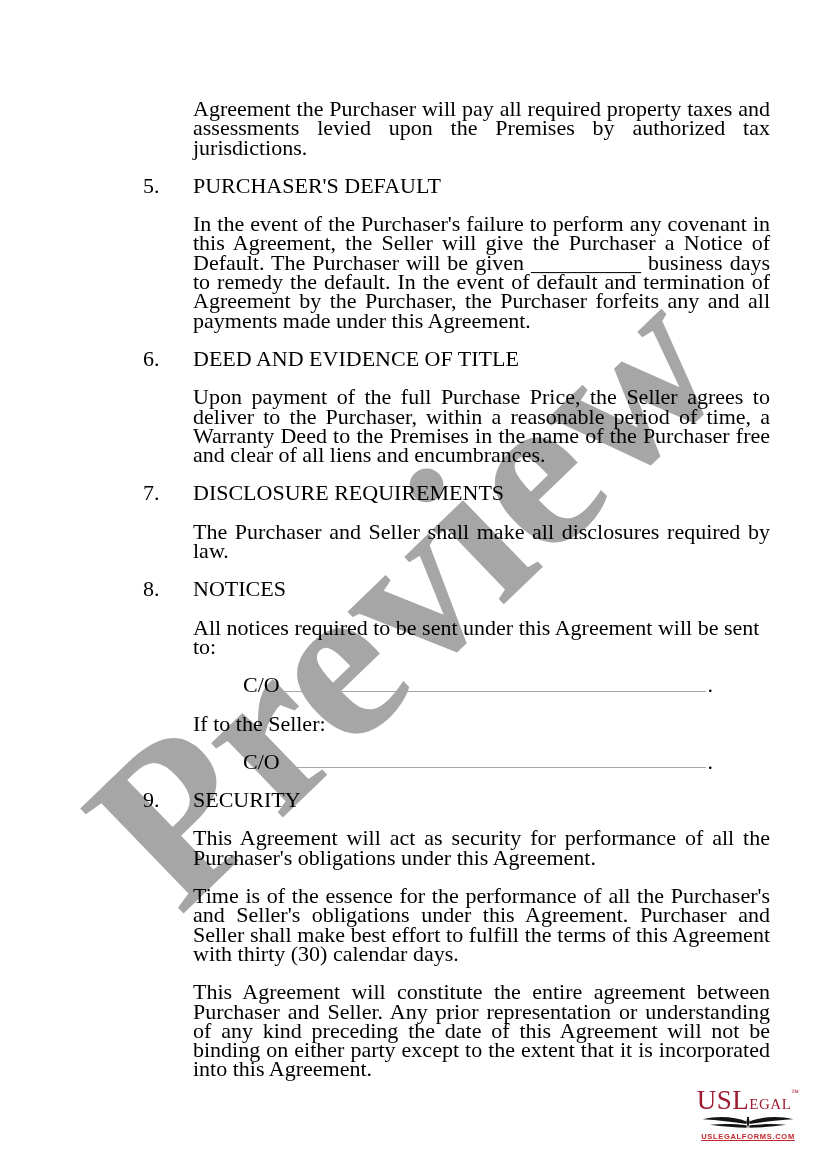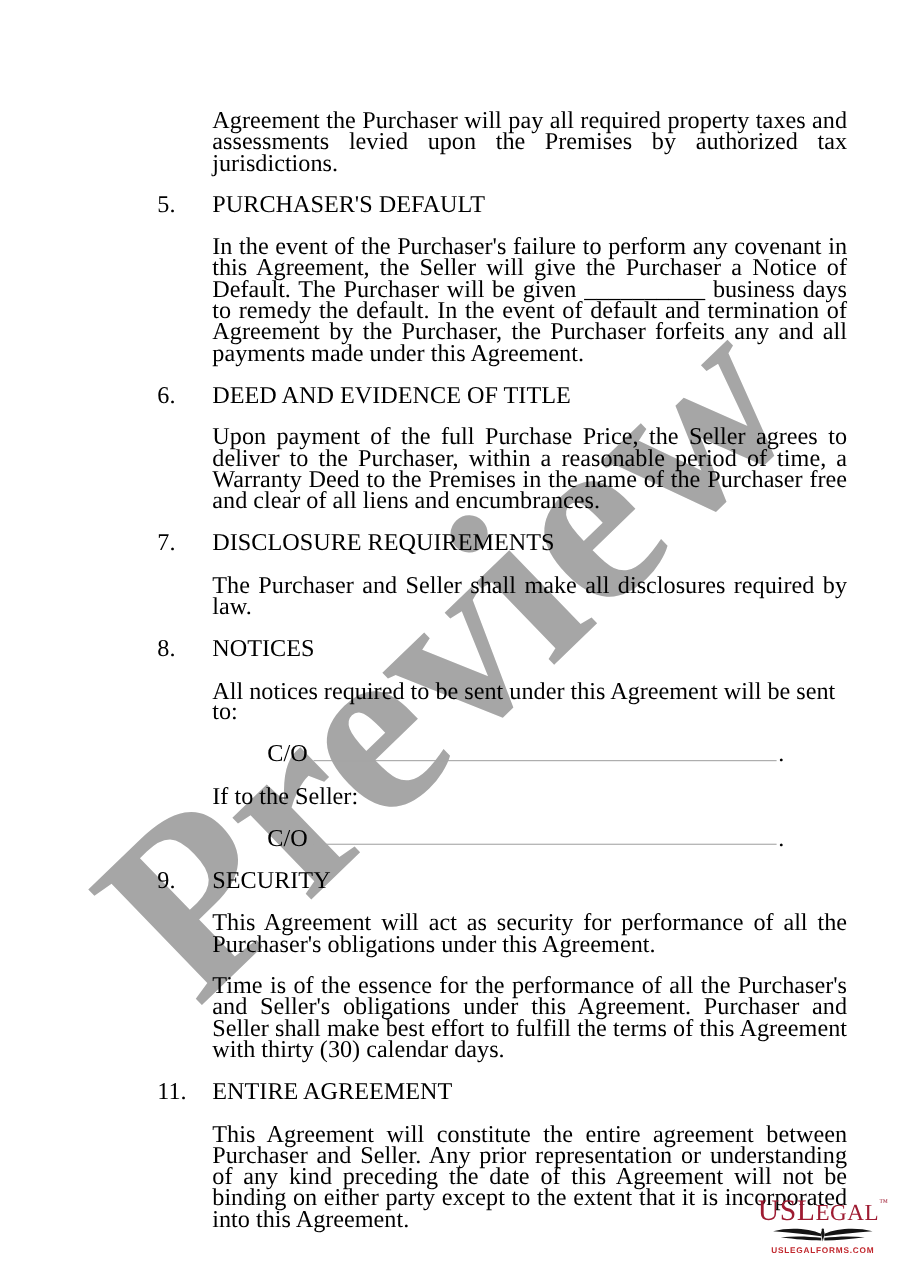--- a/index.html
+++ b/index.html
@@ -73,30 +73,31 @@
     z-index: 1;
   }
   .logo-text {
     font-family: "Liberation Serif", serif;
     color: #9e1b32;
     font-size: 27px;
     line-height: 1;
     white-space: nowrap;
     letter-spacing: 0.5px;
   }
-  .logo-text .logo-small { font-size: 21px; }
+  .logo-text .logo-small { font-size: 15px; }
   .logo-text .tm { font-size: 8px; vertical-align: 14px; letter-spacing: 0; }
   .eagle { display: block; margin: 2px auto 2px auto; }
   .tagline {
     font-family: "Liberation Sans", sans-serif;
     font-weight: 700;
     font-size: 7.5px;
     letter-spacing: 0.7px;
     color: #c1272d;
     white-space: nowrap;
+    text-decoration: underline;
   }
 </style>
 </head>
 <body>
 
 <div>
 
   <div class="watermark">Preview</div>
 
   <div class="content">
@@ -139,24 +140,20 @@
     </div>
 
     <div class="sec-head">
       <span class="sec-num">9.</span>
       <span class="sec-title">SECURITY</span>
     </div>
     <p class="para">This Agreement will act as security for performance of all the Purchaser's obligations under this Agreement.</p>
 
     <p class="para">Time is of the essence for the performance of all the Purchaser's and Seller's obligations under this Agreement. Purchaser and Seller shall make best effort to fulfill the terms of this Agreement with thirty (30) calendar days.</p>
 
-    <div class="sec-head">
-      <span class="sec-num">11.</span>
-      <span class="sec-title">ENTIRE AGREEMENT</span>
-    </div>
     <p class="para">This Agreement will constitute the entire agreement between Purchaser and Seller. Any prior representation or understanding of any kind preceding the date of this Agreement will not be binding on either party except to the extent that it is incorporated into this Agreement.</p>
 
   </div>
 
   <div class="logo">
     <div class="logo-text"><span>USL</span><span class="logo-small">EGAL</span><span class="tm">™</span></div>
     <svg class="eagle" width="96" height="14" viewBox="0 0 200 30">
       <path d="M97,12 C72,1 34,-1 3,7 C36,9 68,13 97,17 Z" fill="#141414"></path>
       <path d="M97,20 C74,17 44,16 18,19 C46,23 74,25 97,25 Z" fill="#141414"></path>
       <path d="M103,12 C128,1 166,-1 197,7 C164,9 132,13 103,17 Z" fill="#141414"></path>

